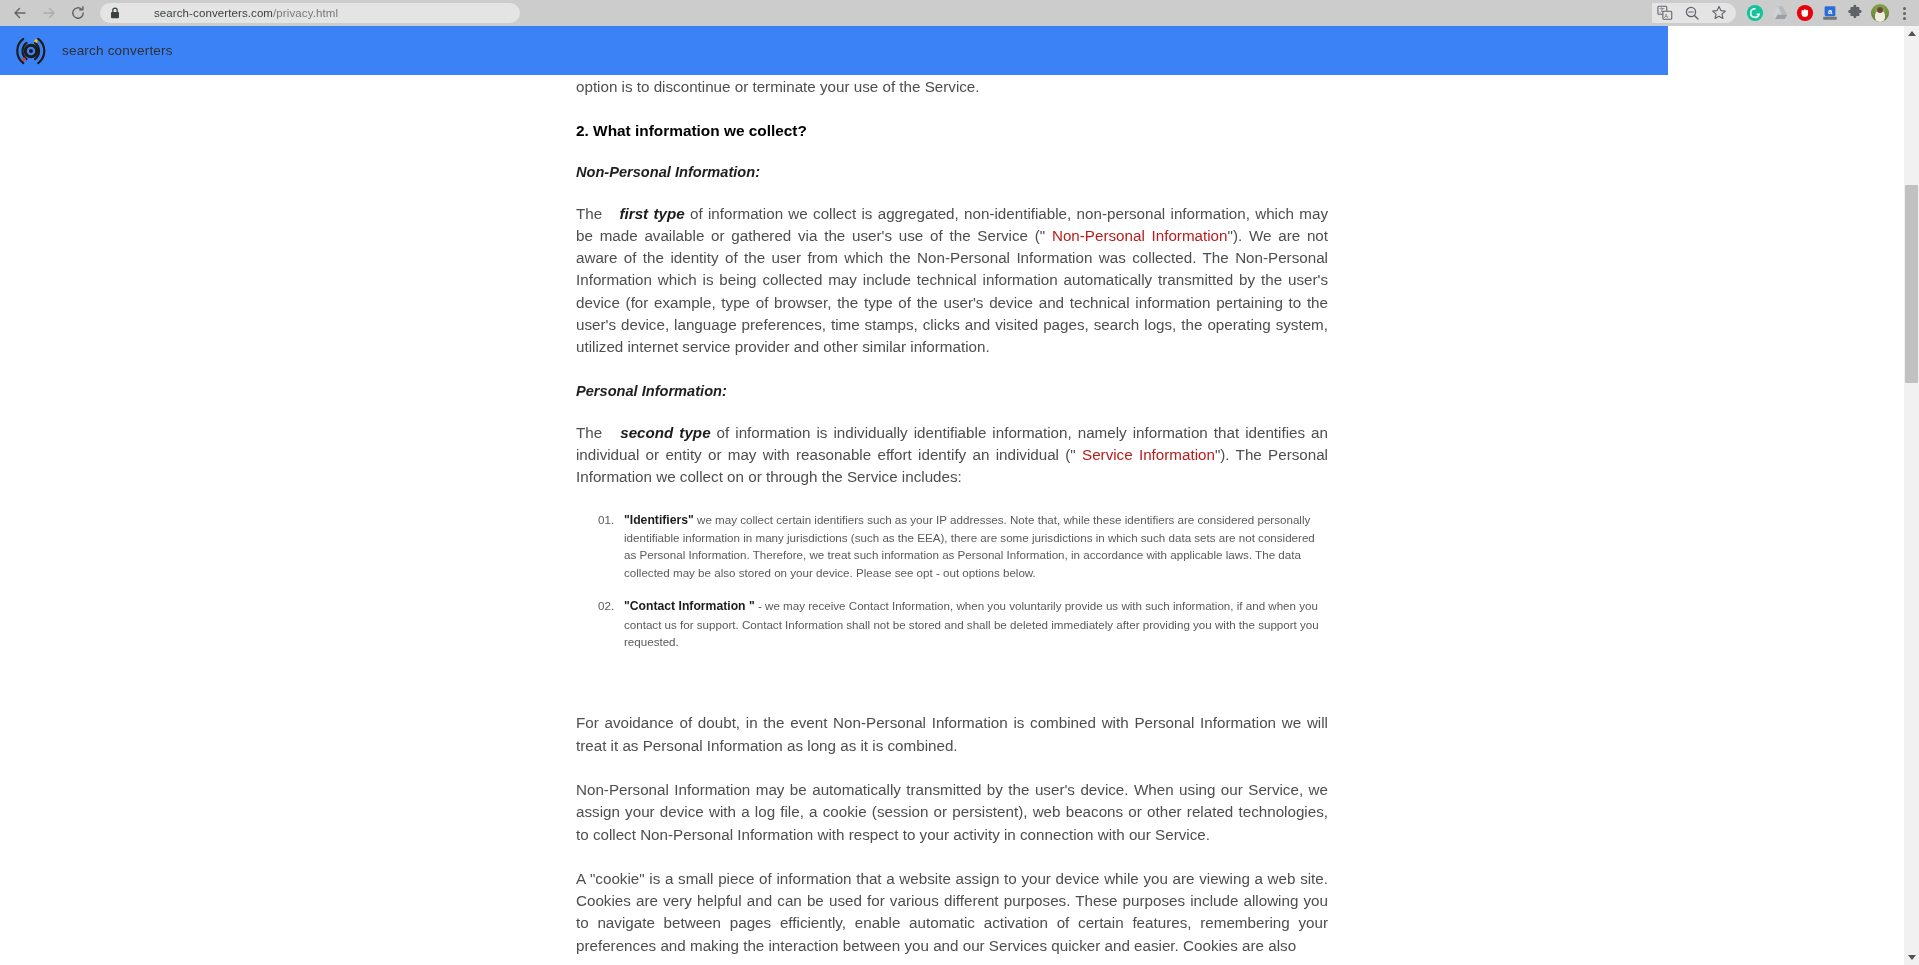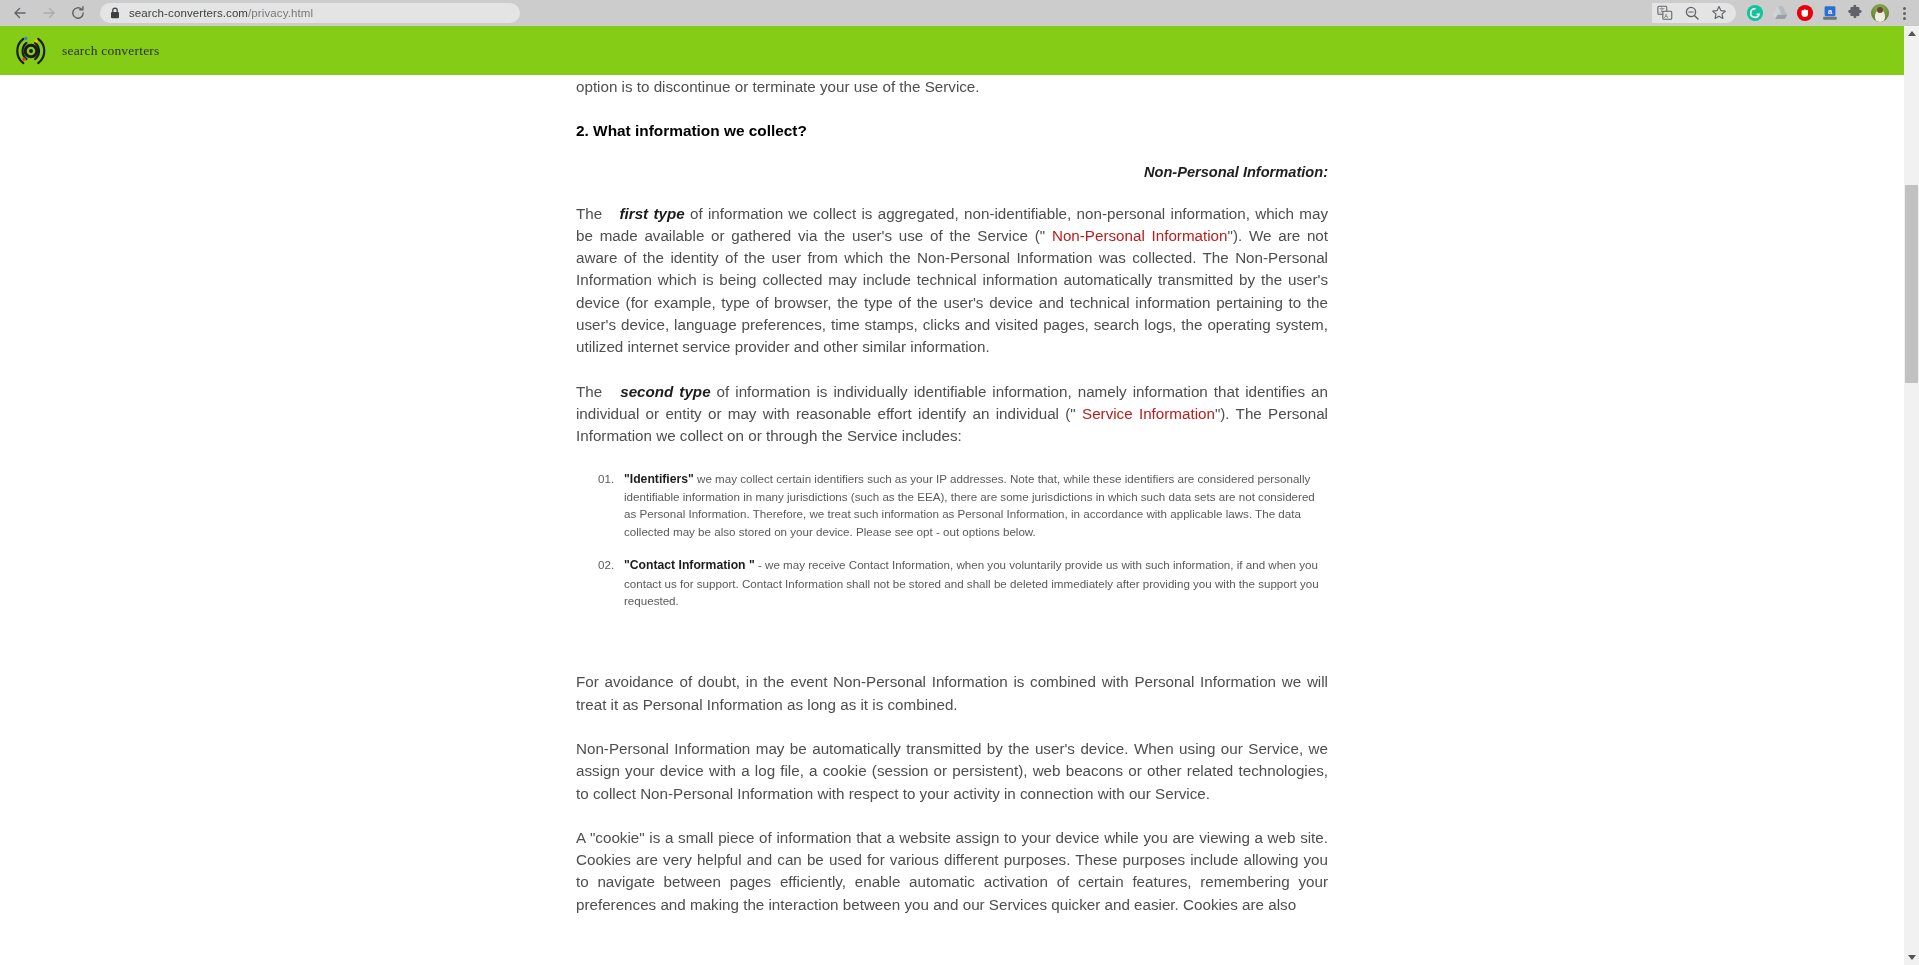--- a/index.html
+++ b/index.html
@@ -27,20 +27,21 @@
 
   .omnibox {
     margin-left: 10px;
     height: 20px;
     background: #e4e4e4;
     border-radius: 10px;
     display: flex; align-items: center;
     padding: 0 12px 0 10px;
     min-width: 420px;
     flex: 0 0 auto;
+    gap: 25px;
   }
   .lock-icon { margin-right: 9px; display: flex; align-items: center; }
   .omnibox-url {
     font-size: 11.5px;
     color: #3c4043;
     letter-spacing: .1px;
     white-space: nowrap;
   }
   .omnibox-url .url-path { color: #76797d; }
 
@@ -90,24 +91,24 @@
   .viewport {
     position: absolute; top: 26px; left: 0;
     width: 1919px; height: 939px;
     background: #ffffff;
     overflow: hidden;
   }
 
   
   .site-header {
     position: absolute; top: 0; left: 0;
-    width: 1904px; height: 49px;
-    background: #84cc16;
+    width: 1668px; height: 49px;
+    background: #3b82f6;
     z-index: 5;
-    display: flex; align-items: center; font-family: Liberation Serif, serif;
+    display: flex; align-items: center;
   }
   .brand { display: flex; align-items: center; padding-left: 11px; gap: 11px; }
   .brand-logo { width: 40px; height: 38px; display:block; }
   .brand-name {
     font-size: 13.5px;
     color: #2f2f2f;
     letter-spacing: .2px;
   }
 
   
@@ -139,21 +140,20 @@
     margin: 0 0 21px 0;
     line-height: 20px;
   }
   .doc .subhead {
     font-size: 14.6px;
     font-weight: bold;
     font-style: italic;
     color: #1f1f1f;
     margin: 0 0 21px 0;
     line-height: 20px;
-    text-align: right;
   }
   .doc b { color: #b91c1c; font-weight: normal; }
   .doc .bi { color: #1c1c1c; font-weight: bold; font-style: italic; margin-left: 12px; }
 
   ol.numlist {
     list-style: none;
     margin: 0 0 28px 0;
     padding: 0 0 0 22px;
     counter-reset: ni;
   }
@@ -311,20 +311,21 @@
     <div class="doc">
 
       <p class="clip-line">amendments from time to time. If you do not agree to the Privacy Policy as amended, your sole and exclusive option is to discontinue or terminate your use of the Service.</p>
 
       <h3>2. What information we collect?</h3>
 
       <div class="subhead">Non-Personal Information:</div>
 
       <p><span>The </span><span class="bi">first type</span><span> of information we collect is aggregated, non-identifiable, non-personal information, which may be made available or gathered via the user's use of the Service (" </span><b>Non-Personal Information</b><span>"). We are not aware of the identity of the user from which the Non-Personal Information was collected. The Non-Personal Information which is being collected may include technical information automatically transmitted by the user's device (for example, type of browser, the type of the user's device and technical information pertaining to the user's device, language preferences, time stamps, clicks and visited pages, search logs, the operating system, utilized internet service provider and other similar information.</span></p>
 
+      <div class="subhead">Personal Information:</div>
 
       <p><span>The </span><span class="bi">second type</span><span> of information is individually identifiable information, namely information that identifies an individual or entity or may with reasonable effort identify an individual (" </span><b>Service Information</b><span>"). The Personal Information we collect on or through the Service includes:</span></p>
 
       <ol class="numlist">
         <li><b>"Identifiers"</b><span> we may collect certain identifiers such as your IP addresses. Note that, while these identifiers are considered personally identifiable information in many jurisdictions (such as the EEA), there are some jurisdictions in which such data sets are not considered as Personal Information. Therefore, we treat such information as Personal Information, in accordance with applicable laws. The data collected may be also stored on your device. Please see opt - out options below.</span></li>
         <li><b>"Contact Information "</b><span> - we may receive Contact Information, when you voluntarily provide us with such information, if and when you contact us for support. Contact Information shall not be stored and shall be deleted immediately after providing you with the support you requested.</span></li>
       </ol>
 
       <div class="gap-block"></div>
 

